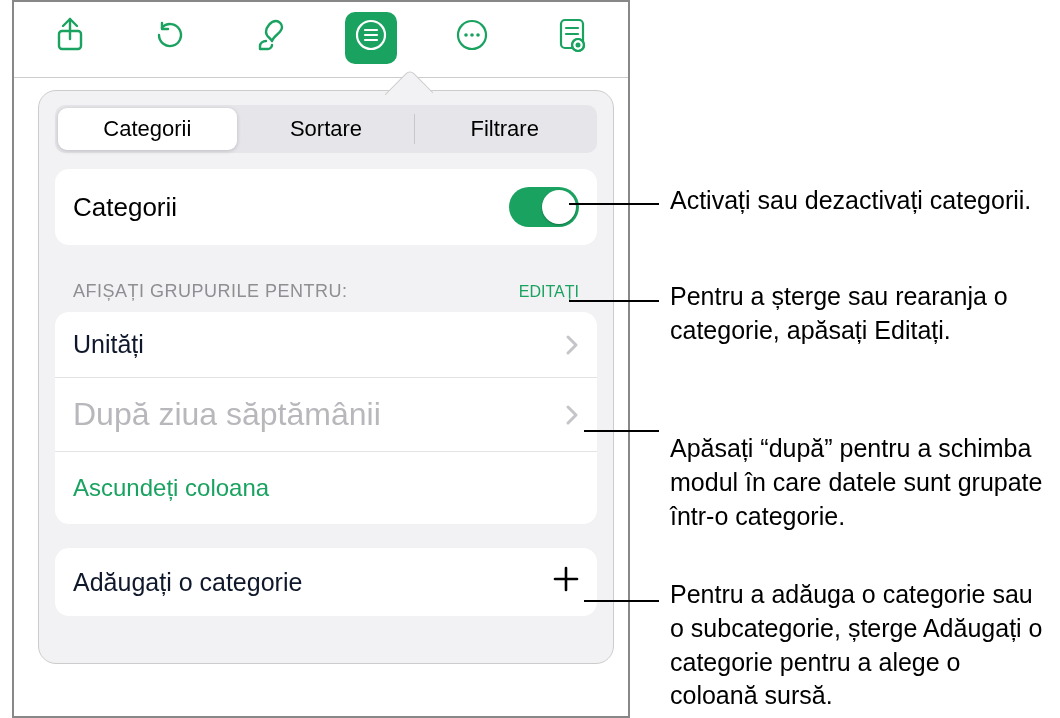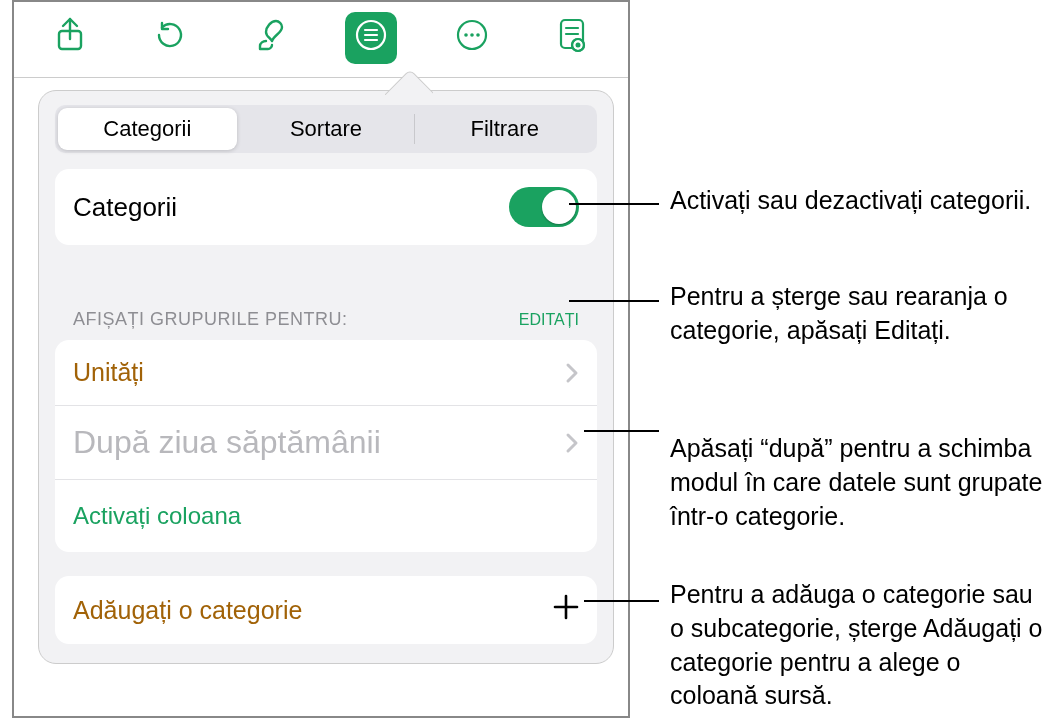--- a/index.html
+++ b/index.html
@@ -121,38 +121,37 @@
     margin: 0 2px 24px 2px;
     overflow: hidden;
   }
   .row {
     display: flex;
     align-items: center;
     justify-content: space-between;
     padding: 18px 18px;
   }
   .row + .row { border-top: 1px solid #e3e3e6; }
-  .row-label { font-size: 25px; color: #a16207; }
+  .row-label { font-size: 25px; color: #0f172a; }
   .row-label.dim { color: #b8b8bc; font-size: 32px; }
   .row-link { color: #1aa260; font-size: 24px; }
   .row-title { font-size: 26px; }
 
   
   .section-header {
     display: flex;
     justify-content: space-between;
     align-items: baseline;
     padding: 0 20px 10px 20px;
     margin-top: 36px;
   }
   .section-header .label {
     font-size: 18px;
     letter-spacing: 0.5px;
     color: #8e8e93;
-    margin-top: 28px;
   }
   .section-header .edit {
     font-size: 16px;
     color: #1aa260;
     font-weight: 500;
   }
 
   
   .switch {
     width: 70px; height: 40px;
@@ -314,21 +313,21 @@
       </div>
       <div class="row">
         <span class="row-label dim">După ziua săptămânii</span>
         <span class="chev">
           <svg width="14" height="22" viewBox="0 0 14 22" fill="none" stroke="currentColor" stroke-width="3" stroke-linecap="round" stroke-linejoin="round">
               <path d="M3 3l8 8-8 8"></path>
             </svg>
         </span>
       </div>
       <div class="row" style="padding-top:22px;padding-bottom:22px;">
-        <span class="row-link">Activați coloana</span>
+        <span class="row-link">Ascundeți coloana</span>
       </div>
     </div>
 
     <div class="card" style="margin-top:20px;">
       <div class="row">
         <span class="row-label">Adăugați o categorie</span>
         <span>
           <svg width="26" height="26" viewBox="0 0 26 26" fill="none" stroke="#000" stroke-width="2.6" stroke-linecap="round">
               <line x1="13" y1="2" x2="13" y2="24"></line>
               <line x1="2" y1="13" x2="24" y2="13"></line>

